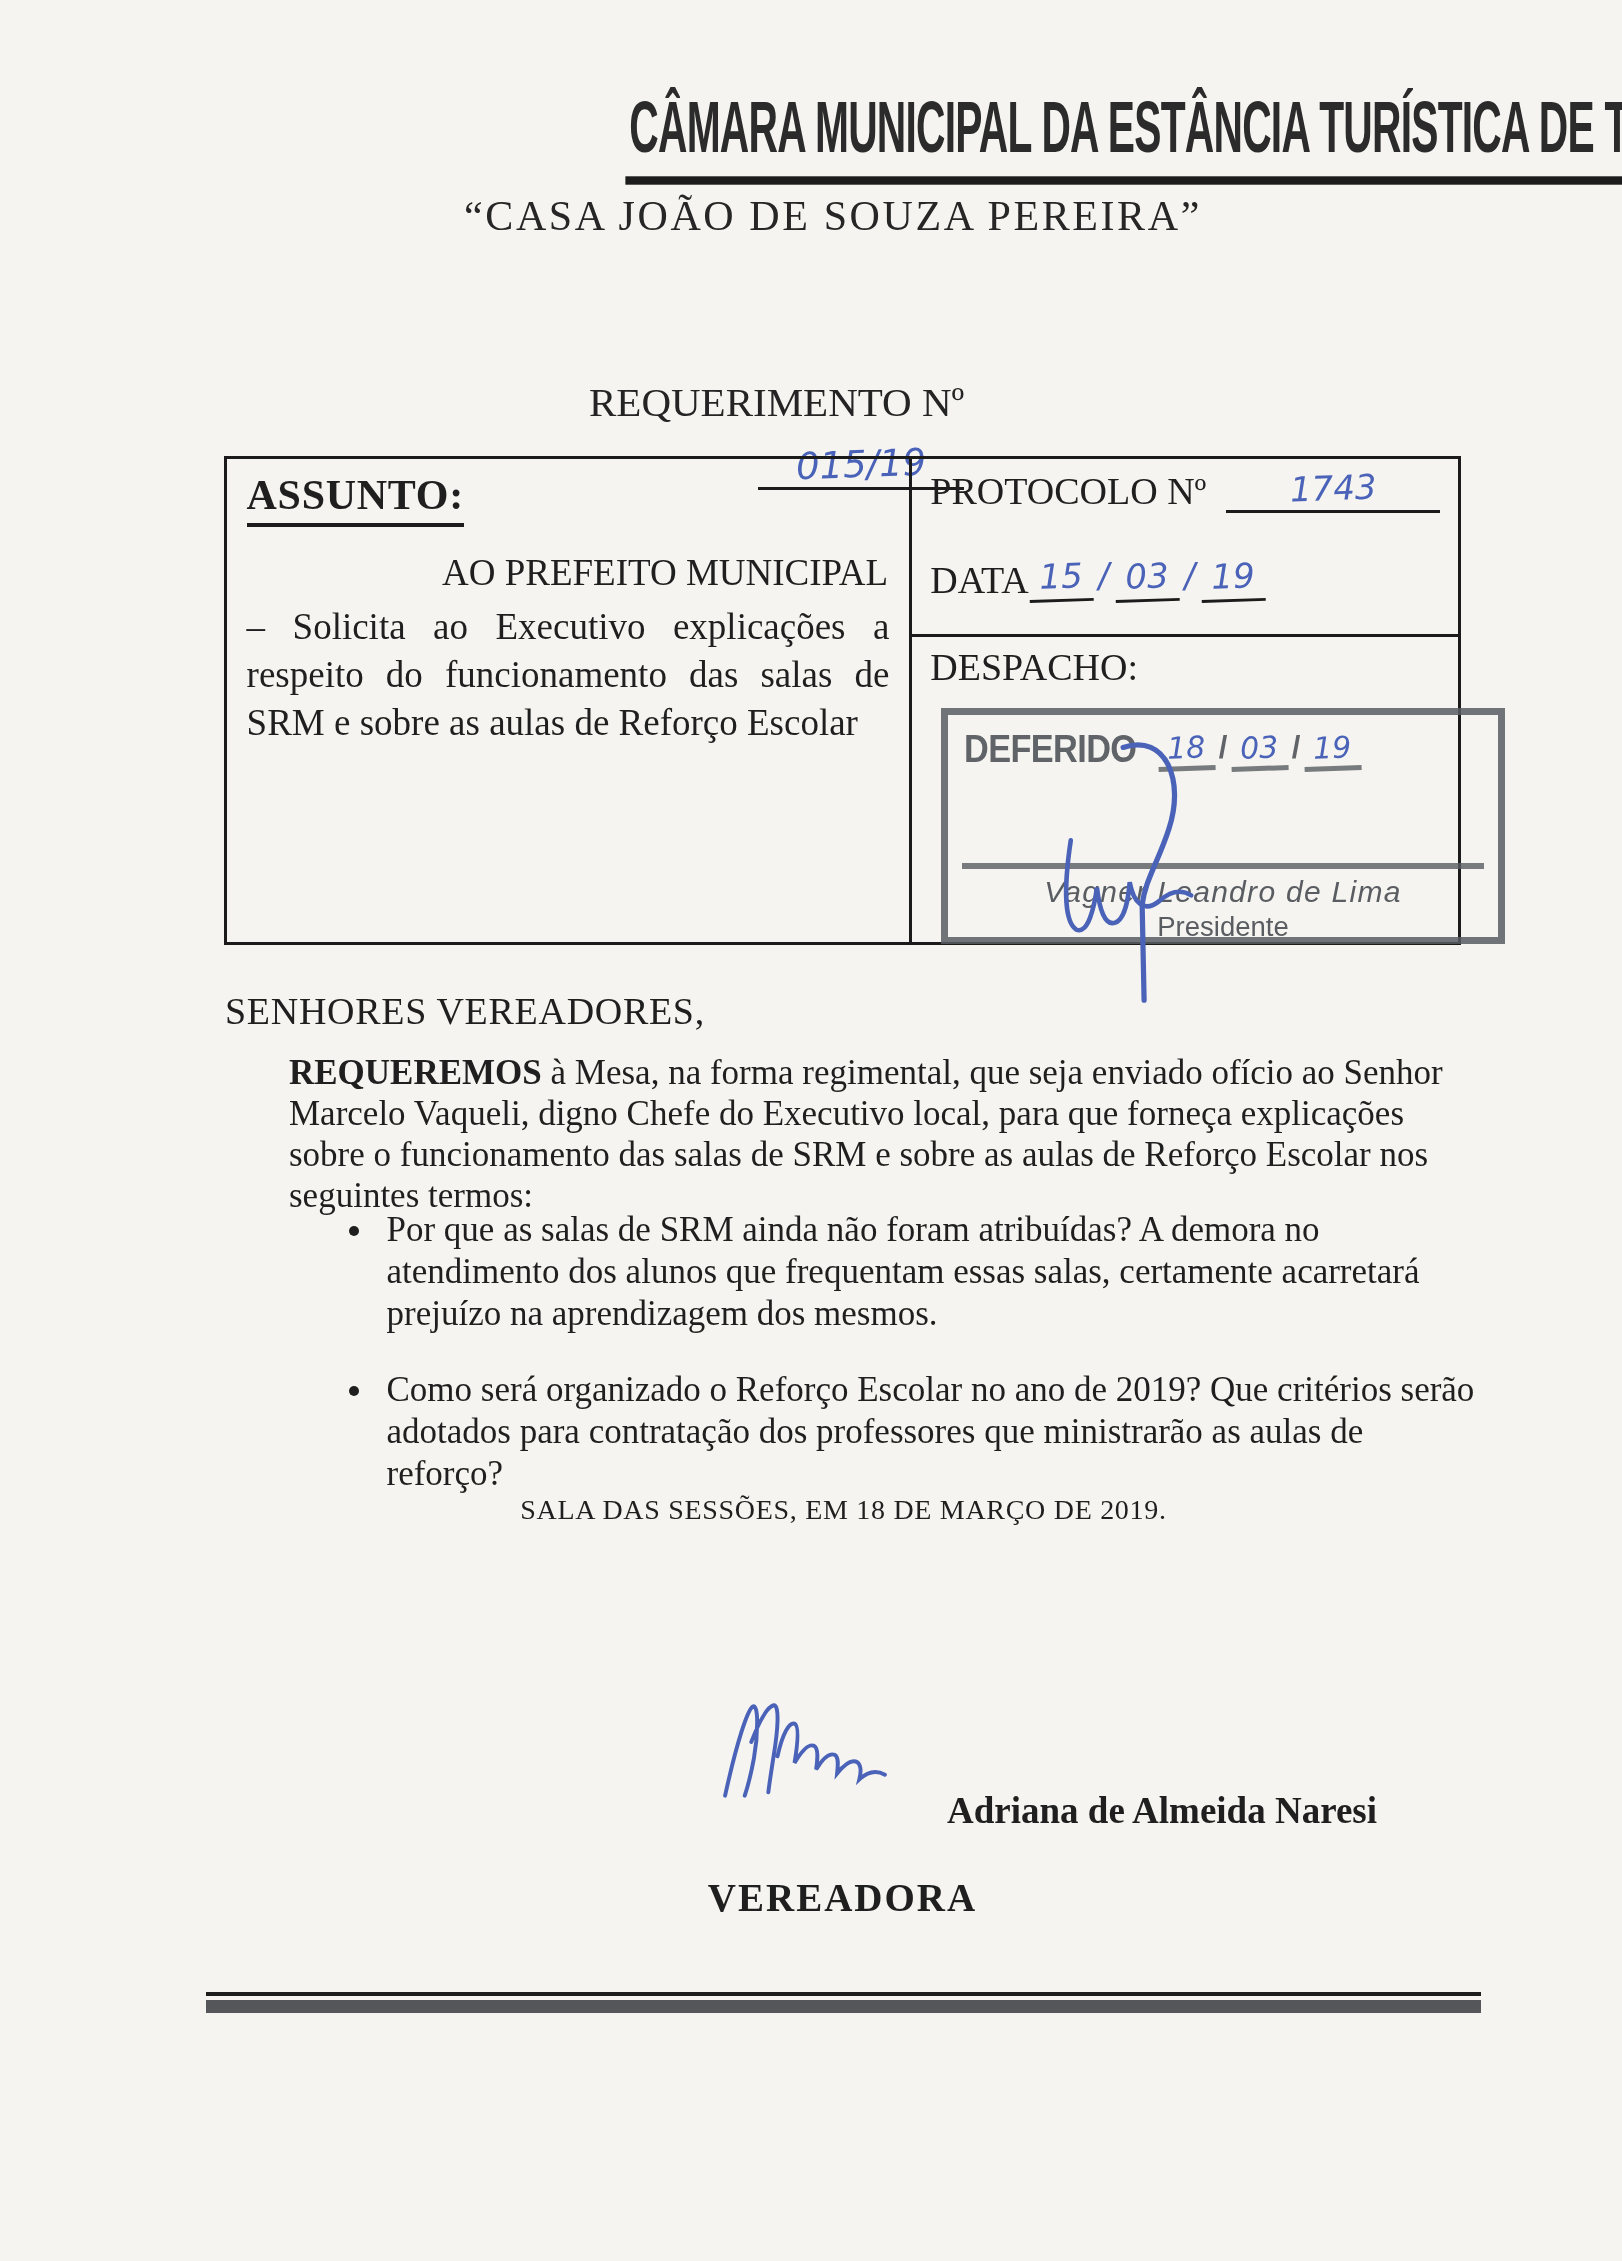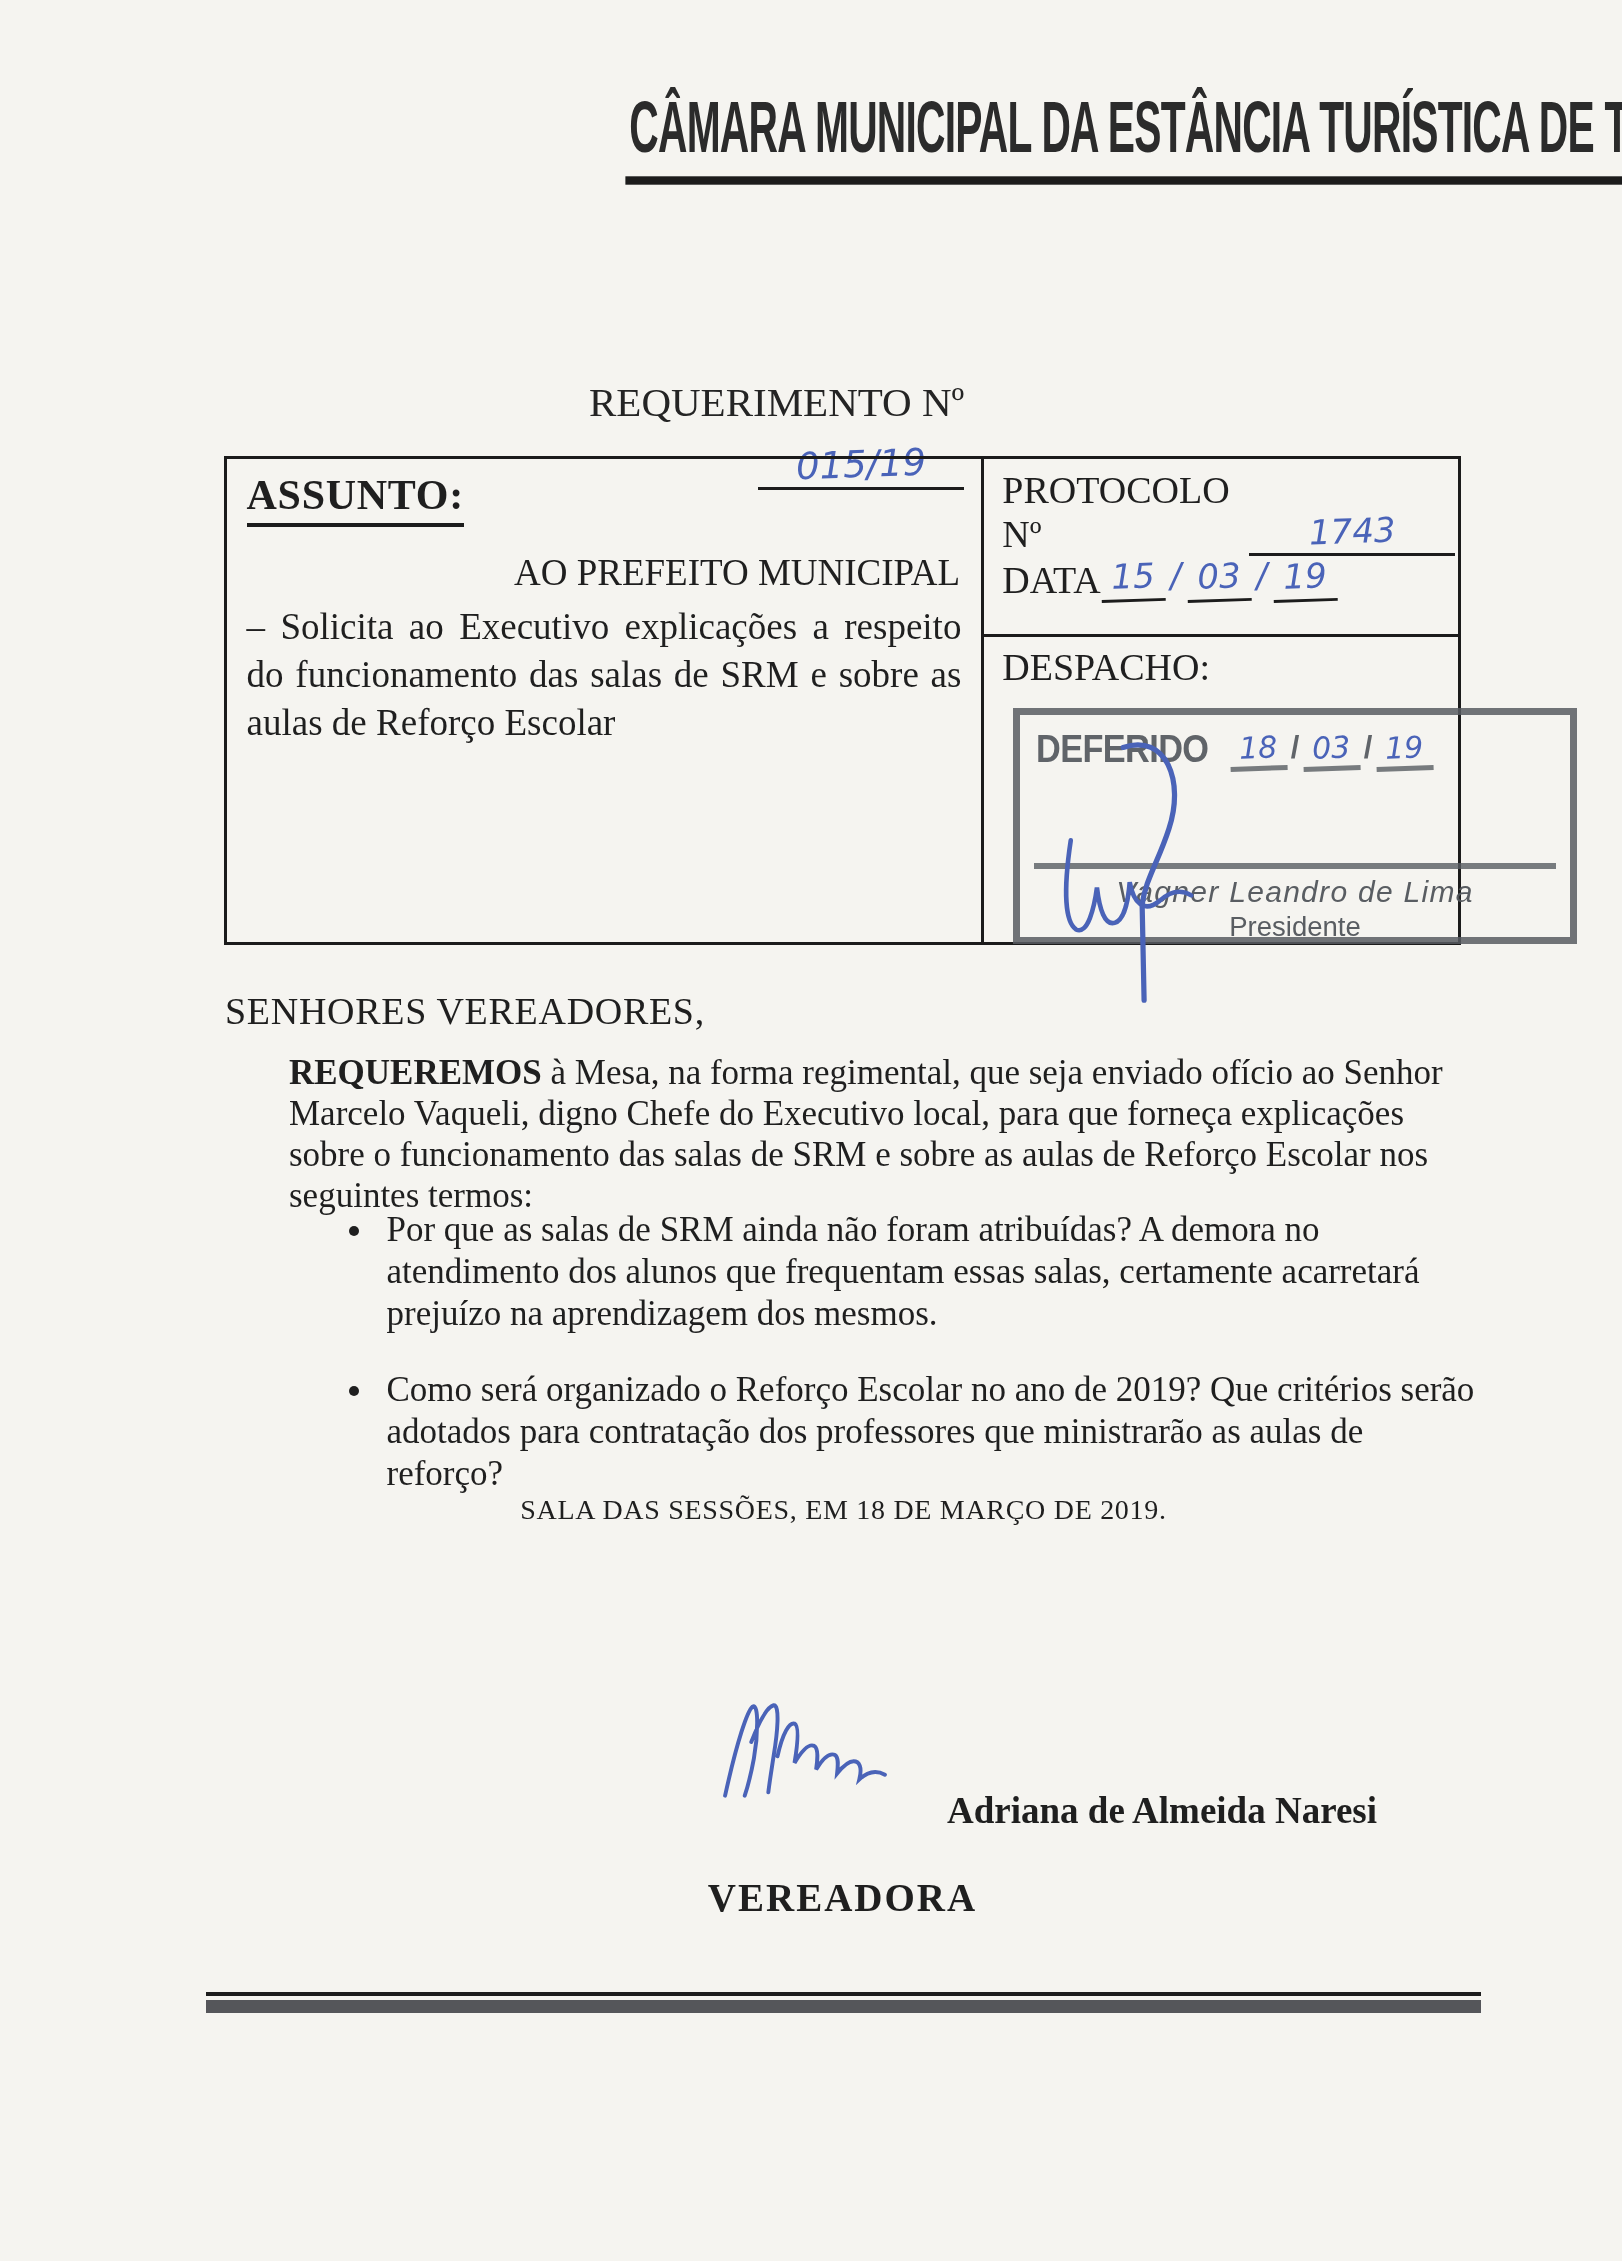--- a/index.html
+++ b/index.html
@@ -58,21 +58,21 @@
   .req-line .hand{font-size:37px;}
   
   .info-table{
     position:absolute;left:224px;top:456px;
     width:1237px;height:489px;
     border:3.3px solid #1b1b1b;
     box-sizing:border-box;
     display:flex;
   }
   .cell-left{
-    width:757px;box-sizing:border-box;
+    width:685px;box-sizing:border-box;
     border-right:3.3px solid #1b1b1b;
     padding:11.8px 19.6px;
   }
   .cell-right{
     flex:1;position:relative;box-sizing:border-box;
   }
   .assunto-label{
     display:inline-block;
     font-weight:bold;font-size:42px;
     border-bottom:4.6px solid #1c1c1c;
@@ -204,20 +204,21 @@
   .footer-rule .thick{height:12.4px;background:#55565a;}
 </style>
 </head>
 <body>
 
 <div class="page">
 
   <div class="org-title-wrap">
     <span class="org-title">CÂMARA MUNICIPAL DA ESTÂNCIA TURÍSTICA DE TREMEMBÉ</span>
   </div>
+  <div class="building-title">“CASA JOÃO DE SOUZA PEREIRA”</div>
 
   <div class="req-line">
     <span>REQUERIMENTO Nº</span>
     <span class="fill-line"><span class="hand">015/19</span></span>
   </div>
 
   <div class="info-table">
     <div class="cell-left">
       <span class="assunto-label">ASSUNTO:</span>
       <div class="addressee">AO PREFEITO MUNICIPAL</div>

